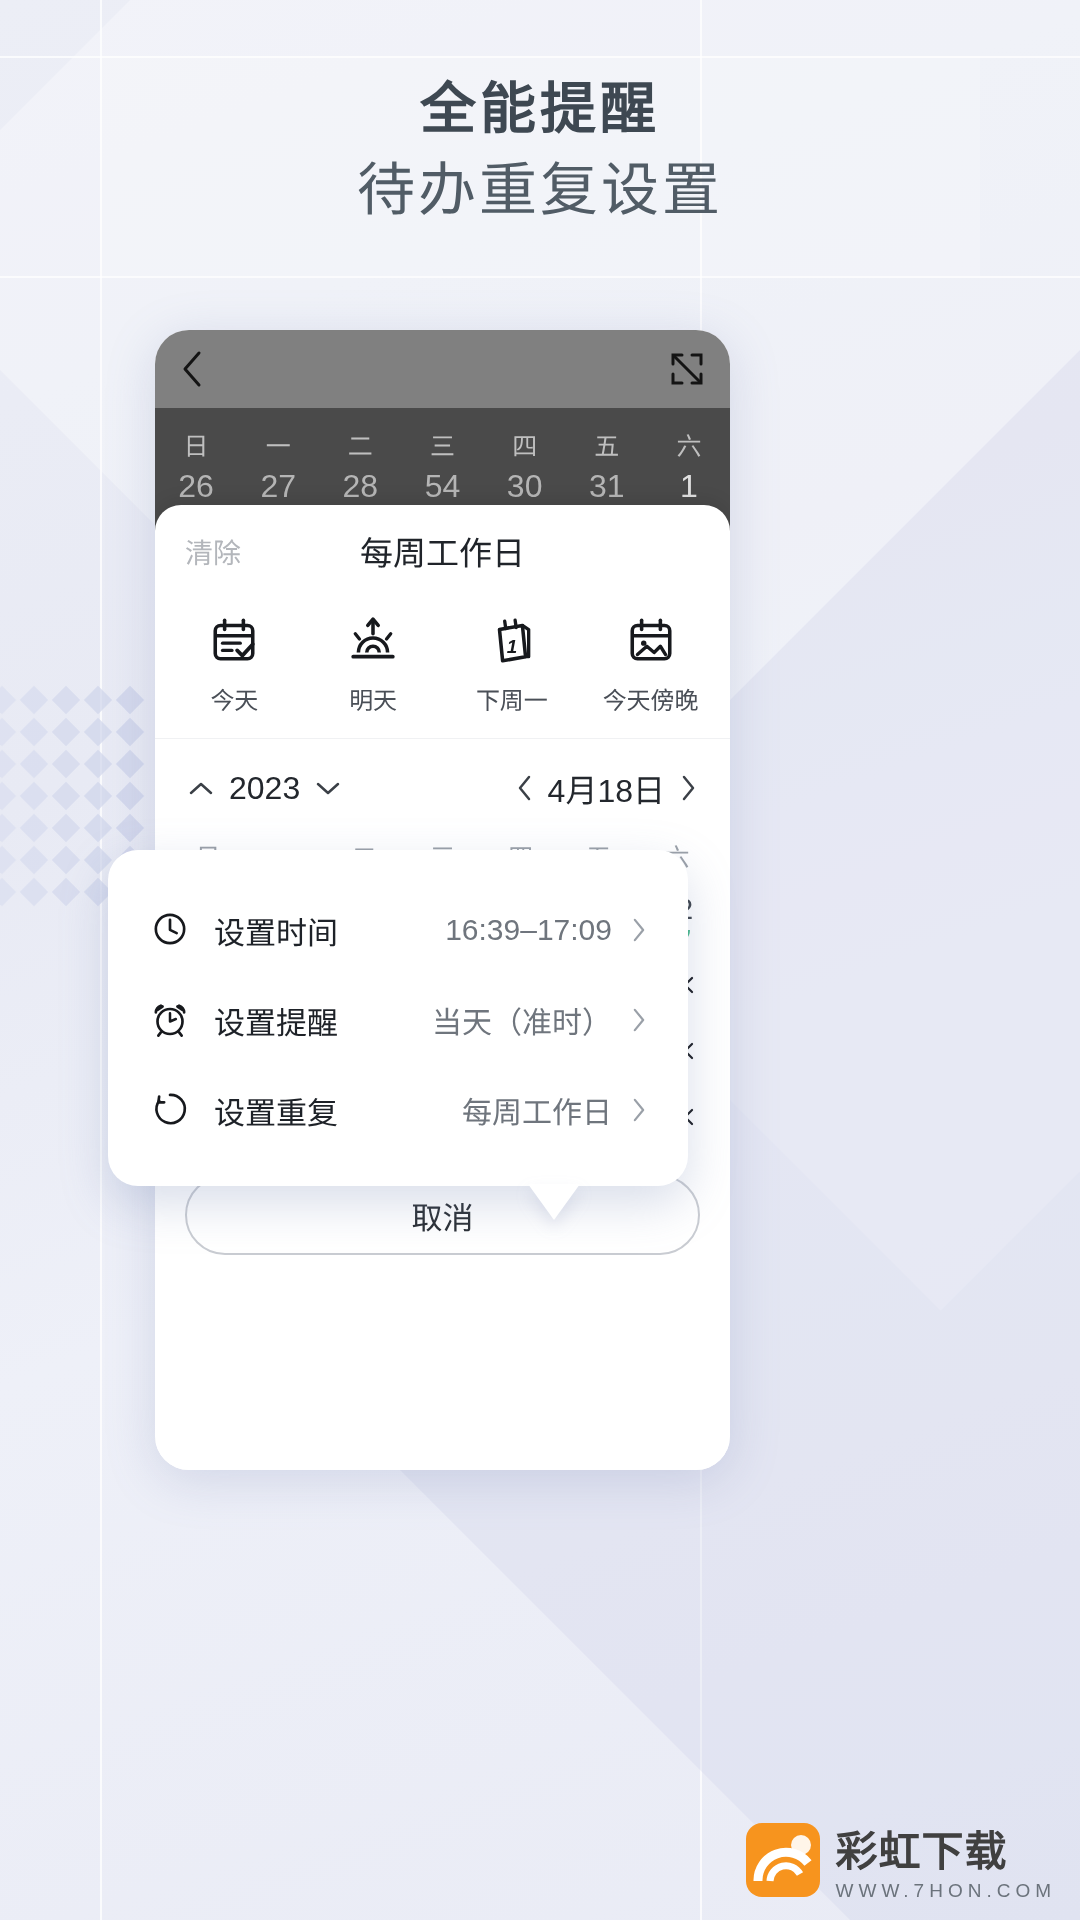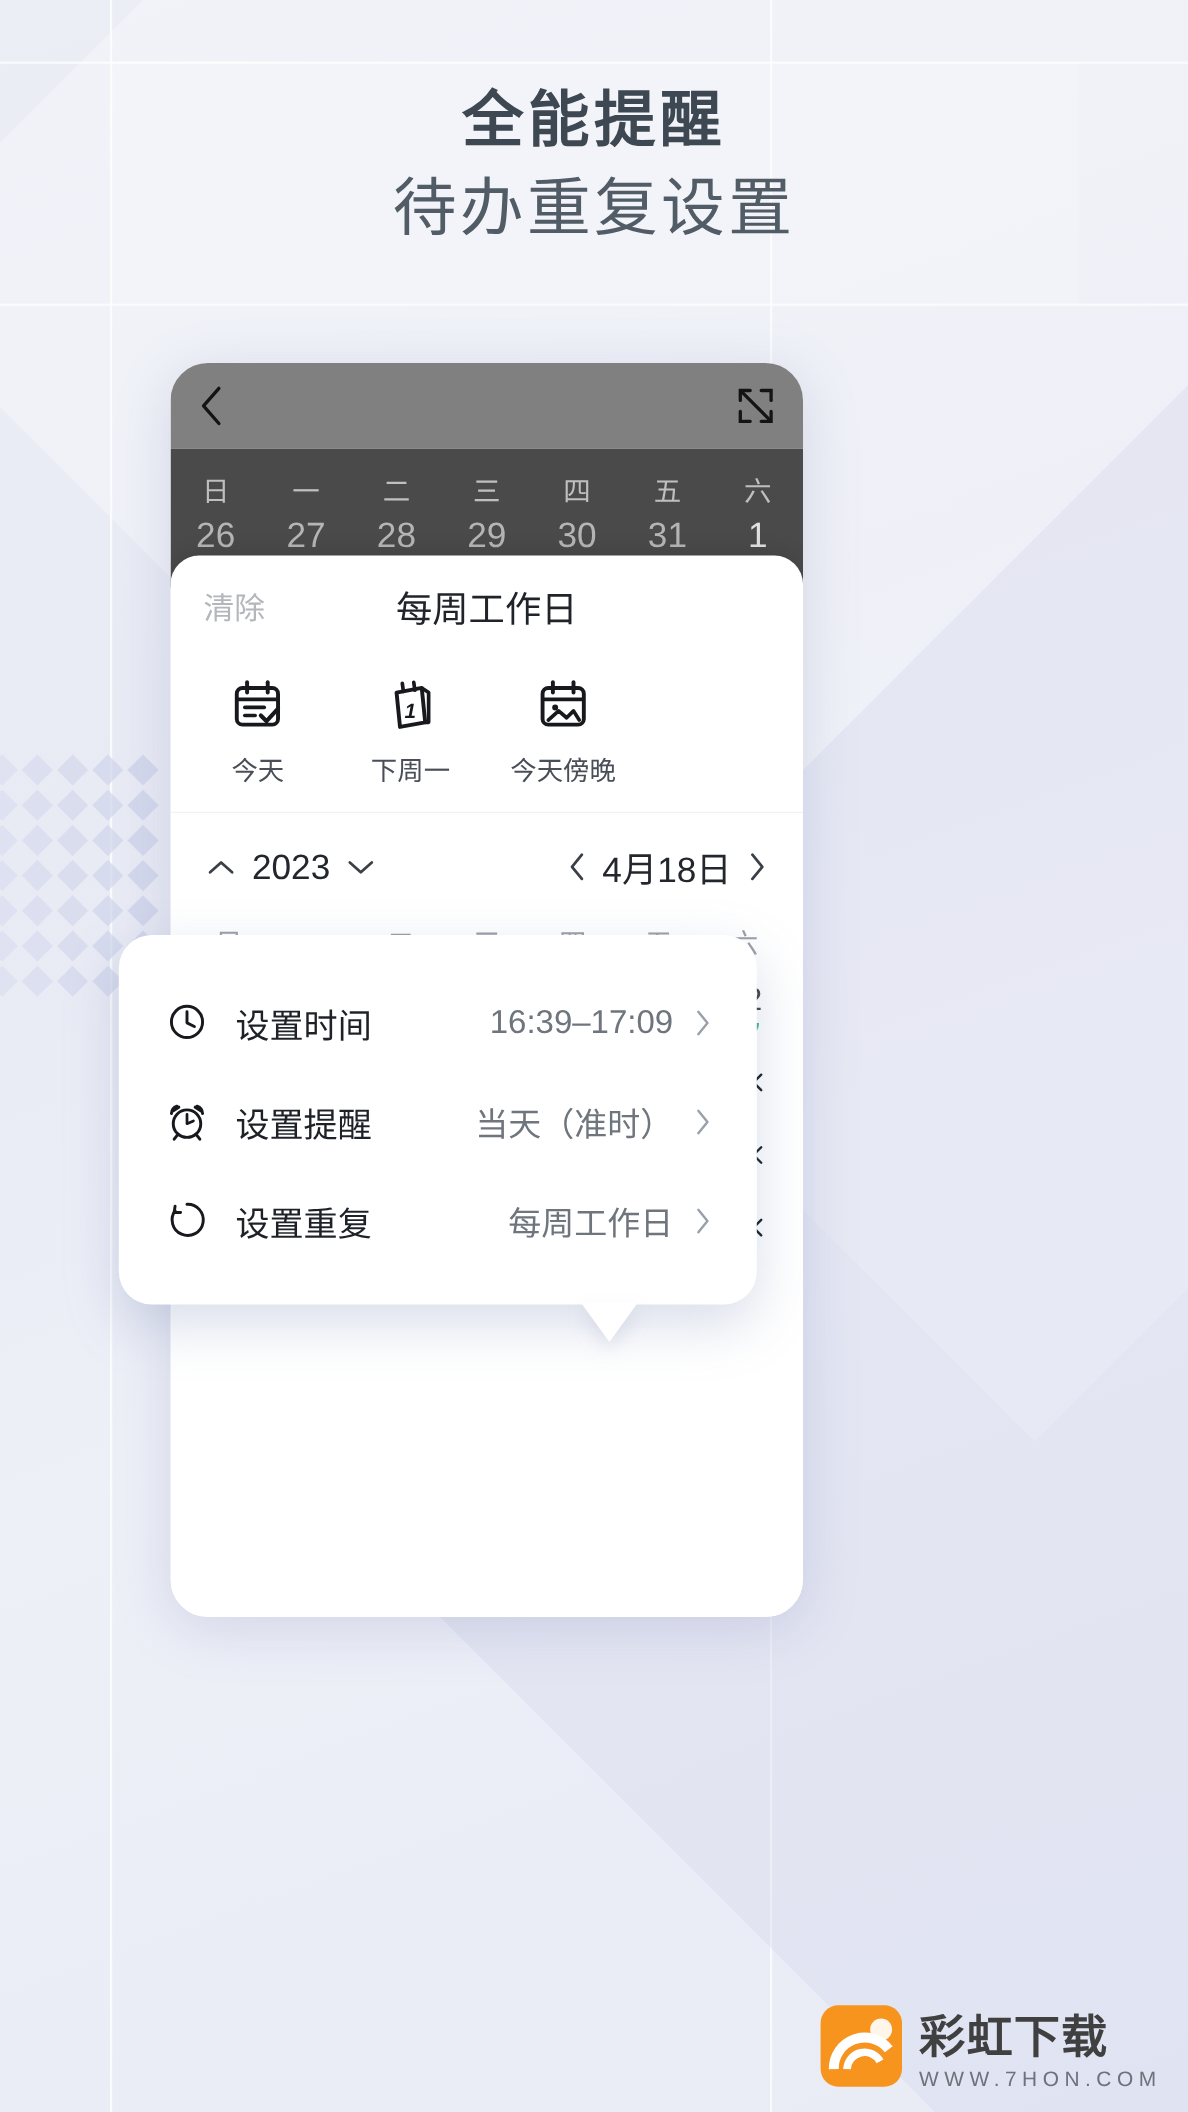--- a/index.html
+++ b/index.html
@@ -316,21 +316,21 @@
         <span>二</span>
         <span>三</span>
         <span>四</span>
         <span>五</span>
         <span>六</span>
       </div>
     <div class="date-row" id="darkDates">
         <span><span>26</span><span class="lunar">初五</span></span>
         <span><span>27</span><span class="lunar">初六</span></span>
         <span><span>28</span><span class="lunar">初七</span></span>
-        <span><span>29</span><span class="lunar">初八</span></span>
+        <span><span>54</span><span class="lunar">初八</span></span>
         <span><span>30</span><span class="lunar">初九</span></span>
         <span><span>31</span><span class="lunar">初十</span></span>
         <span class="d1"><span>1</span><span class="lunar">十一</span></span>
       </div>
   </div>
 
   <div class="sheet">
 
     <div class="sheet-head">
       <span class="sheet-clear">清除</span>
@@ -344,20 +344,34 @@
               <rect x="6" y="10" width="36" height="32" rx="5" fill="none" stroke="#17191d" stroke-width="3.4"></rect>
               <line x1="6" y1="20" x2="42" y2="20" stroke="#17191d" stroke-width="3.4"></line>
               <line x1="15" y1="5" x2="15" y2="14" stroke="#17191d" stroke-width="3.4" stroke-linecap="round"></line>
               <line x1="33" y1="5" x2="33" y2="14" stroke="#17191d" stroke-width="3.4" stroke-linecap="round"></line>
               <line x1="13" y1="27" x2="30" y2="27" stroke="#17191d" stroke-width="3.2" stroke-linecap="round"></line>
               <line x1="13" y1="34" x2="22" y2="34" stroke="#17191d" stroke-width="3.2" stroke-linecap="round"></line>
               <polyline points="27,34 32,39 42,28" fill="none" stroke="#17191d" stroke-width="3.6" stroke-linecap="round" stroke-linejoin="round"></polyline>
             </svg>
           </div>
           <div class="quick-label">今天</div>
+        </div>
+        <div class="quick-item">
+          <div class="quick-ico">
+            <svg viewBox="0 0 48 48" width="50" height="50">
+              <path d="M10 36 A14 14 0 0 1 38 36" fill="none" stroke="#17191d" stroke-width="3.4"></path>
+              <path d="M18 36 A6 6 0 0 1 30 36" fill="none" stroke="#17191d" stroke-width="3.4"></path>
+              <line x1="5" y1="40" x2="43" y2="40" stroke="#17191d" stroke-width="3.6" stroke-linecap="round"></line>
+              <line x1="24" y1="18" x2="24" y2="5" stroke="#17191d" stroke-width="3.4" stroke-linecap="round"></line>
+              <polyline points="19,10 24,4 29,10" fill="none" stroke="#17191d" stroke-width="3.4" stroke-linecap="round" stroke-linejoin="round"></polyline>
+              <line x1="7" y1="18" x2="11" y2="23" stroke="#17191d" stroke-width="3.2" stroke-linecap="round"></line>
+              <line x1="41" y1="18" x2="37" y2="23" stroke="#17191d" stroke-width="3.2" stroke-linecap="round"></line>
+            </svg>
+          </div>
+          <div class="quick-label">明天</div>
         </div>
         <div class="quick-item">
           <div class="quick-ico">
             <svg viewBox="0 0 48 48" width="50" height="50">
               <path d="M12 14 L34 10 L37 40 L15 44 Z" fill="none" stroke="#17191d" stroke-width="3.4" stroke-linejoin="round"></path>
               <path d="M34 10 L40 14 L40 40 L37 40" fill="none" stroke="#17191d" stroke-width="3.2" stroke-linejoin="round"></path>
               <line x1="17" y1="6" x2="18" y2="13" stroke="#17191d" stroke-width="3.2" stroke-linecap="round"></line>
               <line x1="27" y1="5" x2="28" y2="12" stroke="#17191d" stroke-width="3.2" stroke-linecap="round"></line>
               <text x="24" y="36" font-size="18" font-family="Liberation Sans, sans-serif" font-style="italic" font-weight="700" fill="#17191d" text-anchor="middle">1</text>
             </svg>
@@ -466,20 +480,21 @@
           <span class="list-label">设置重复</span>
           <span class="list-val">每周工作日</span>
           <span class="list-x"><svg viewBox="0 0 48 48" width="26" height="26">
               <line x1="11" y1="11" x2="37" y2="37" stroke="#17191d" stroke-width="4" stroke-linecap="round"></line>
               <line x1="37" y1="11" x2="11" y2="37" stroke="#17191d" stroke-width="4" stroke-linecap="round"></line>
             </svg></span>
         </div>
       </div>
 
     <div class="btn-row">
+      <div class="btn btn-cancel">取消</div>
     </div>
 
   </div>
 </div>
 
 <div class="popup">
   <div id="popupRows">
       <div class="popup-row">
         <span class="popup-ico"><svg viewBox="0 0 48 48" width="40" height="40">
             <circle cx="24" cy="24" r="17" fill="none" stroke="#17191d" stroke-width="3.2"></circle>

